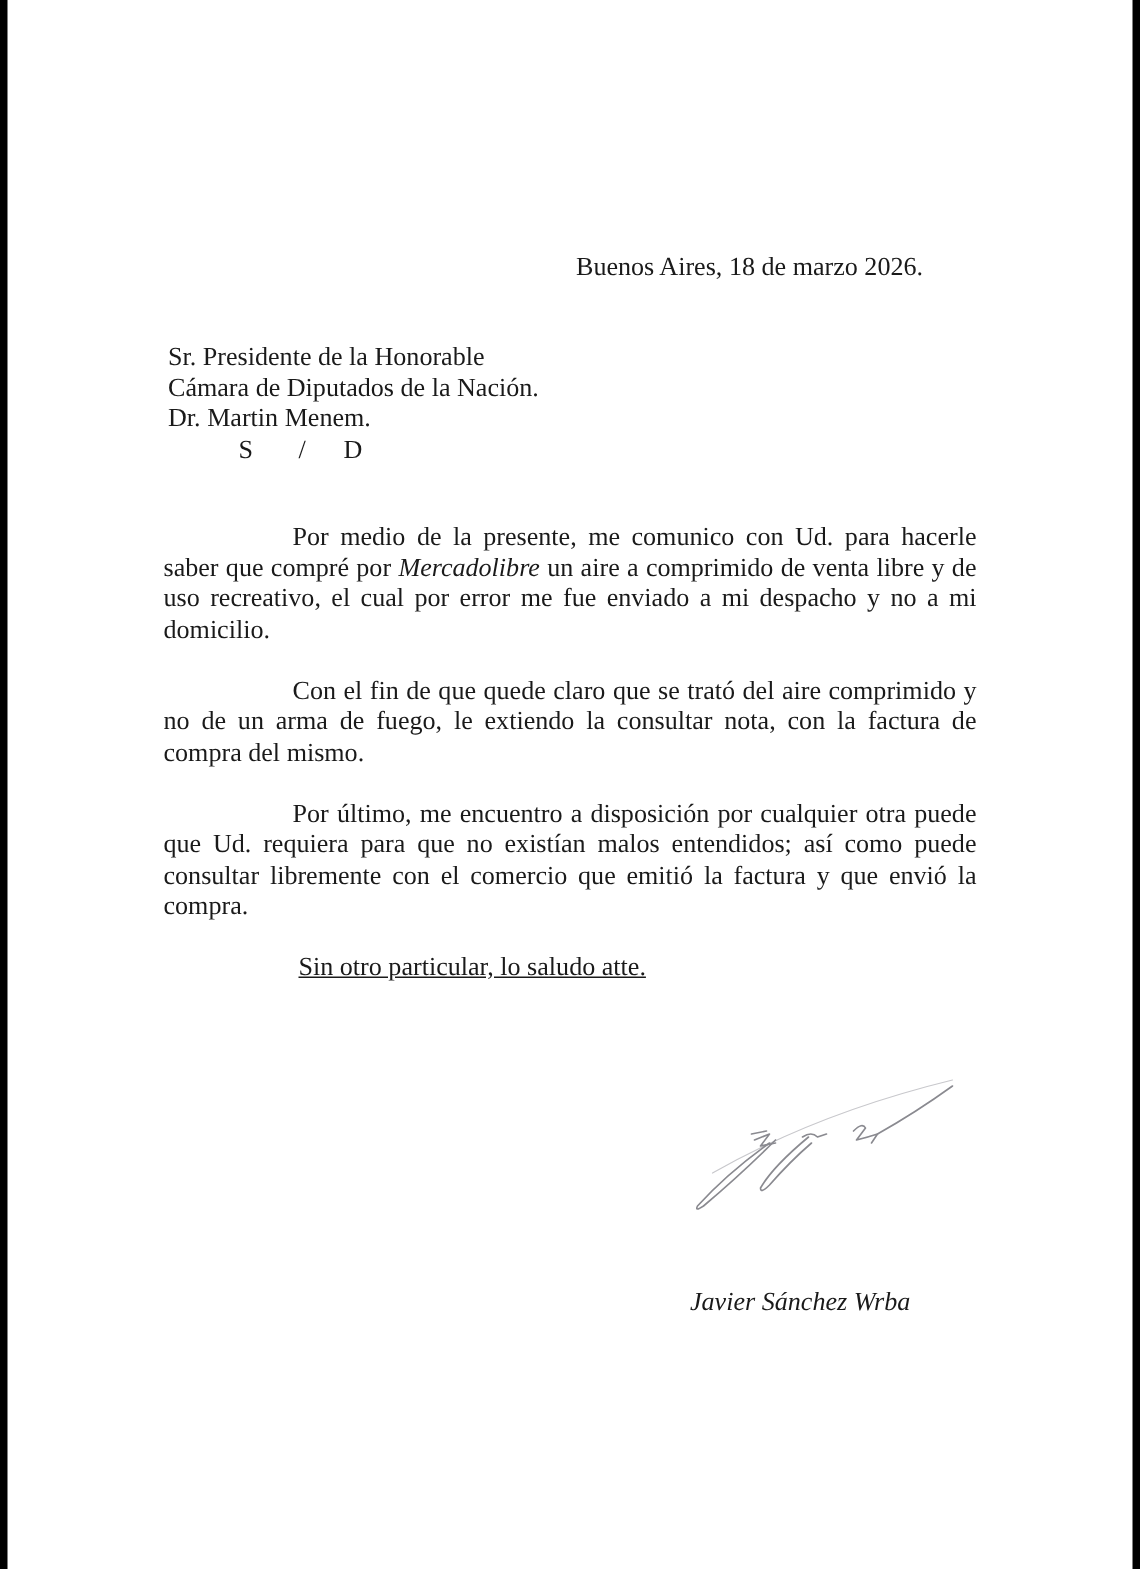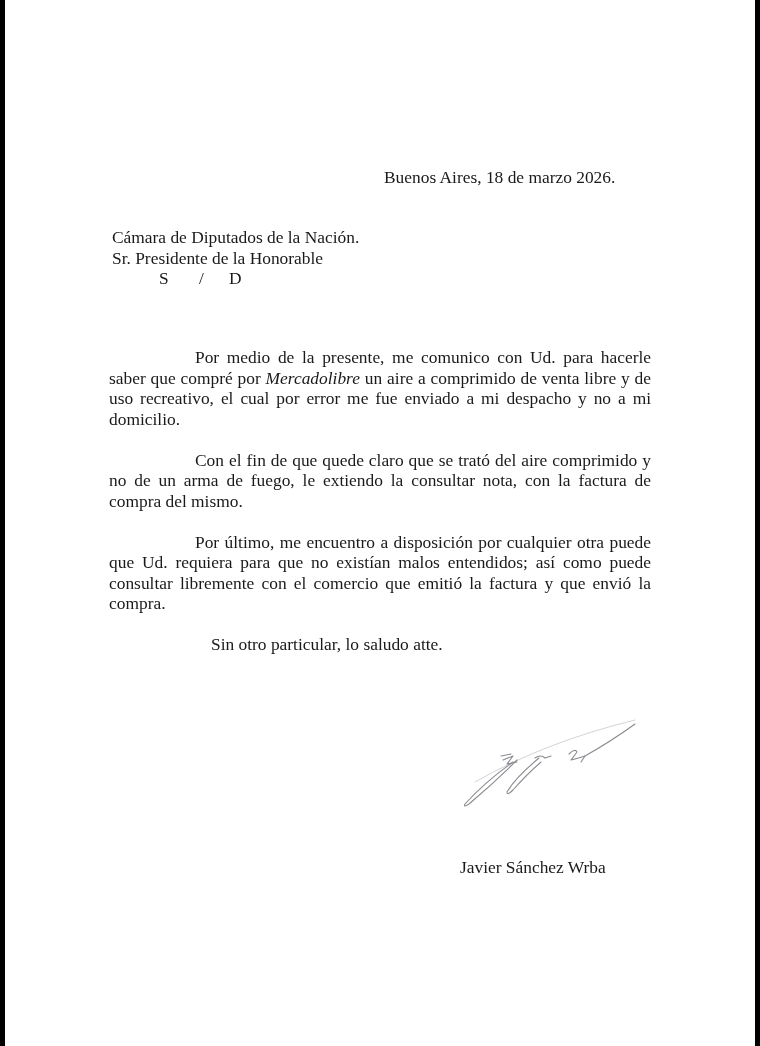--- a/index.html
+++ b/index.html
@@ -51,46 +51,49 @@
       width: 542px;
     }
     .para {
       text-align: justify;
       text-indent: 86px;
       margin: 0 0 20.5px 0;
     }
     .para .it { font-style: italic; }
     .closing {
       text-indent: 86px;
-      margin: 16px;
+      margin: 4px;
+      text-decoration: underline;
     }
     .signature {
       position: absolute;
       left: 450px;
       top: 712px;
       width: 200px;
       height: 108px;
     }
     .signer {
       position: absolute;
       left: 455px;
       top: 857px;
       white-space: nowrap;
+      font-style: italic;
     }
   </style>
 </head>
 <body>
 
 <div class="page">
 
   <div class="date">Buenos Aires, 18 de marzo 2026.</div>
 
   <div class="recipient">
+    <div>Sr. Presidente de la Honorable</div>
     <div>Cámara de Diputados de la Nación.</div>
-    <div>Sr. Presidente de la Honorable</div>
+    <div>Dr. Martin Menem.</div>
     <div class="sd">
       <span style="left:47px">S</span>
       <span style="left:87px">/</span>
       <span style="left:117px">D</span>
     </div>
   </div>
 
   <div class="body-text">
     <p class="para"><span>Por medio de la presente, me comunico con Ud. para hacerle saber que compré por </span><span class="it">Mercadolibre</span><span> un aire a comprimido de venta libre y de uso recreativo, el cual por error me fue enviado a mi despacho y no a mi domicilio.</span></p>
     <p class="para">Con el fin de que quede claro que se trató del aire comprimido y no de un arma de fuego, le extiendo la consultar nota, con la factura de compra del mismo.</p>

